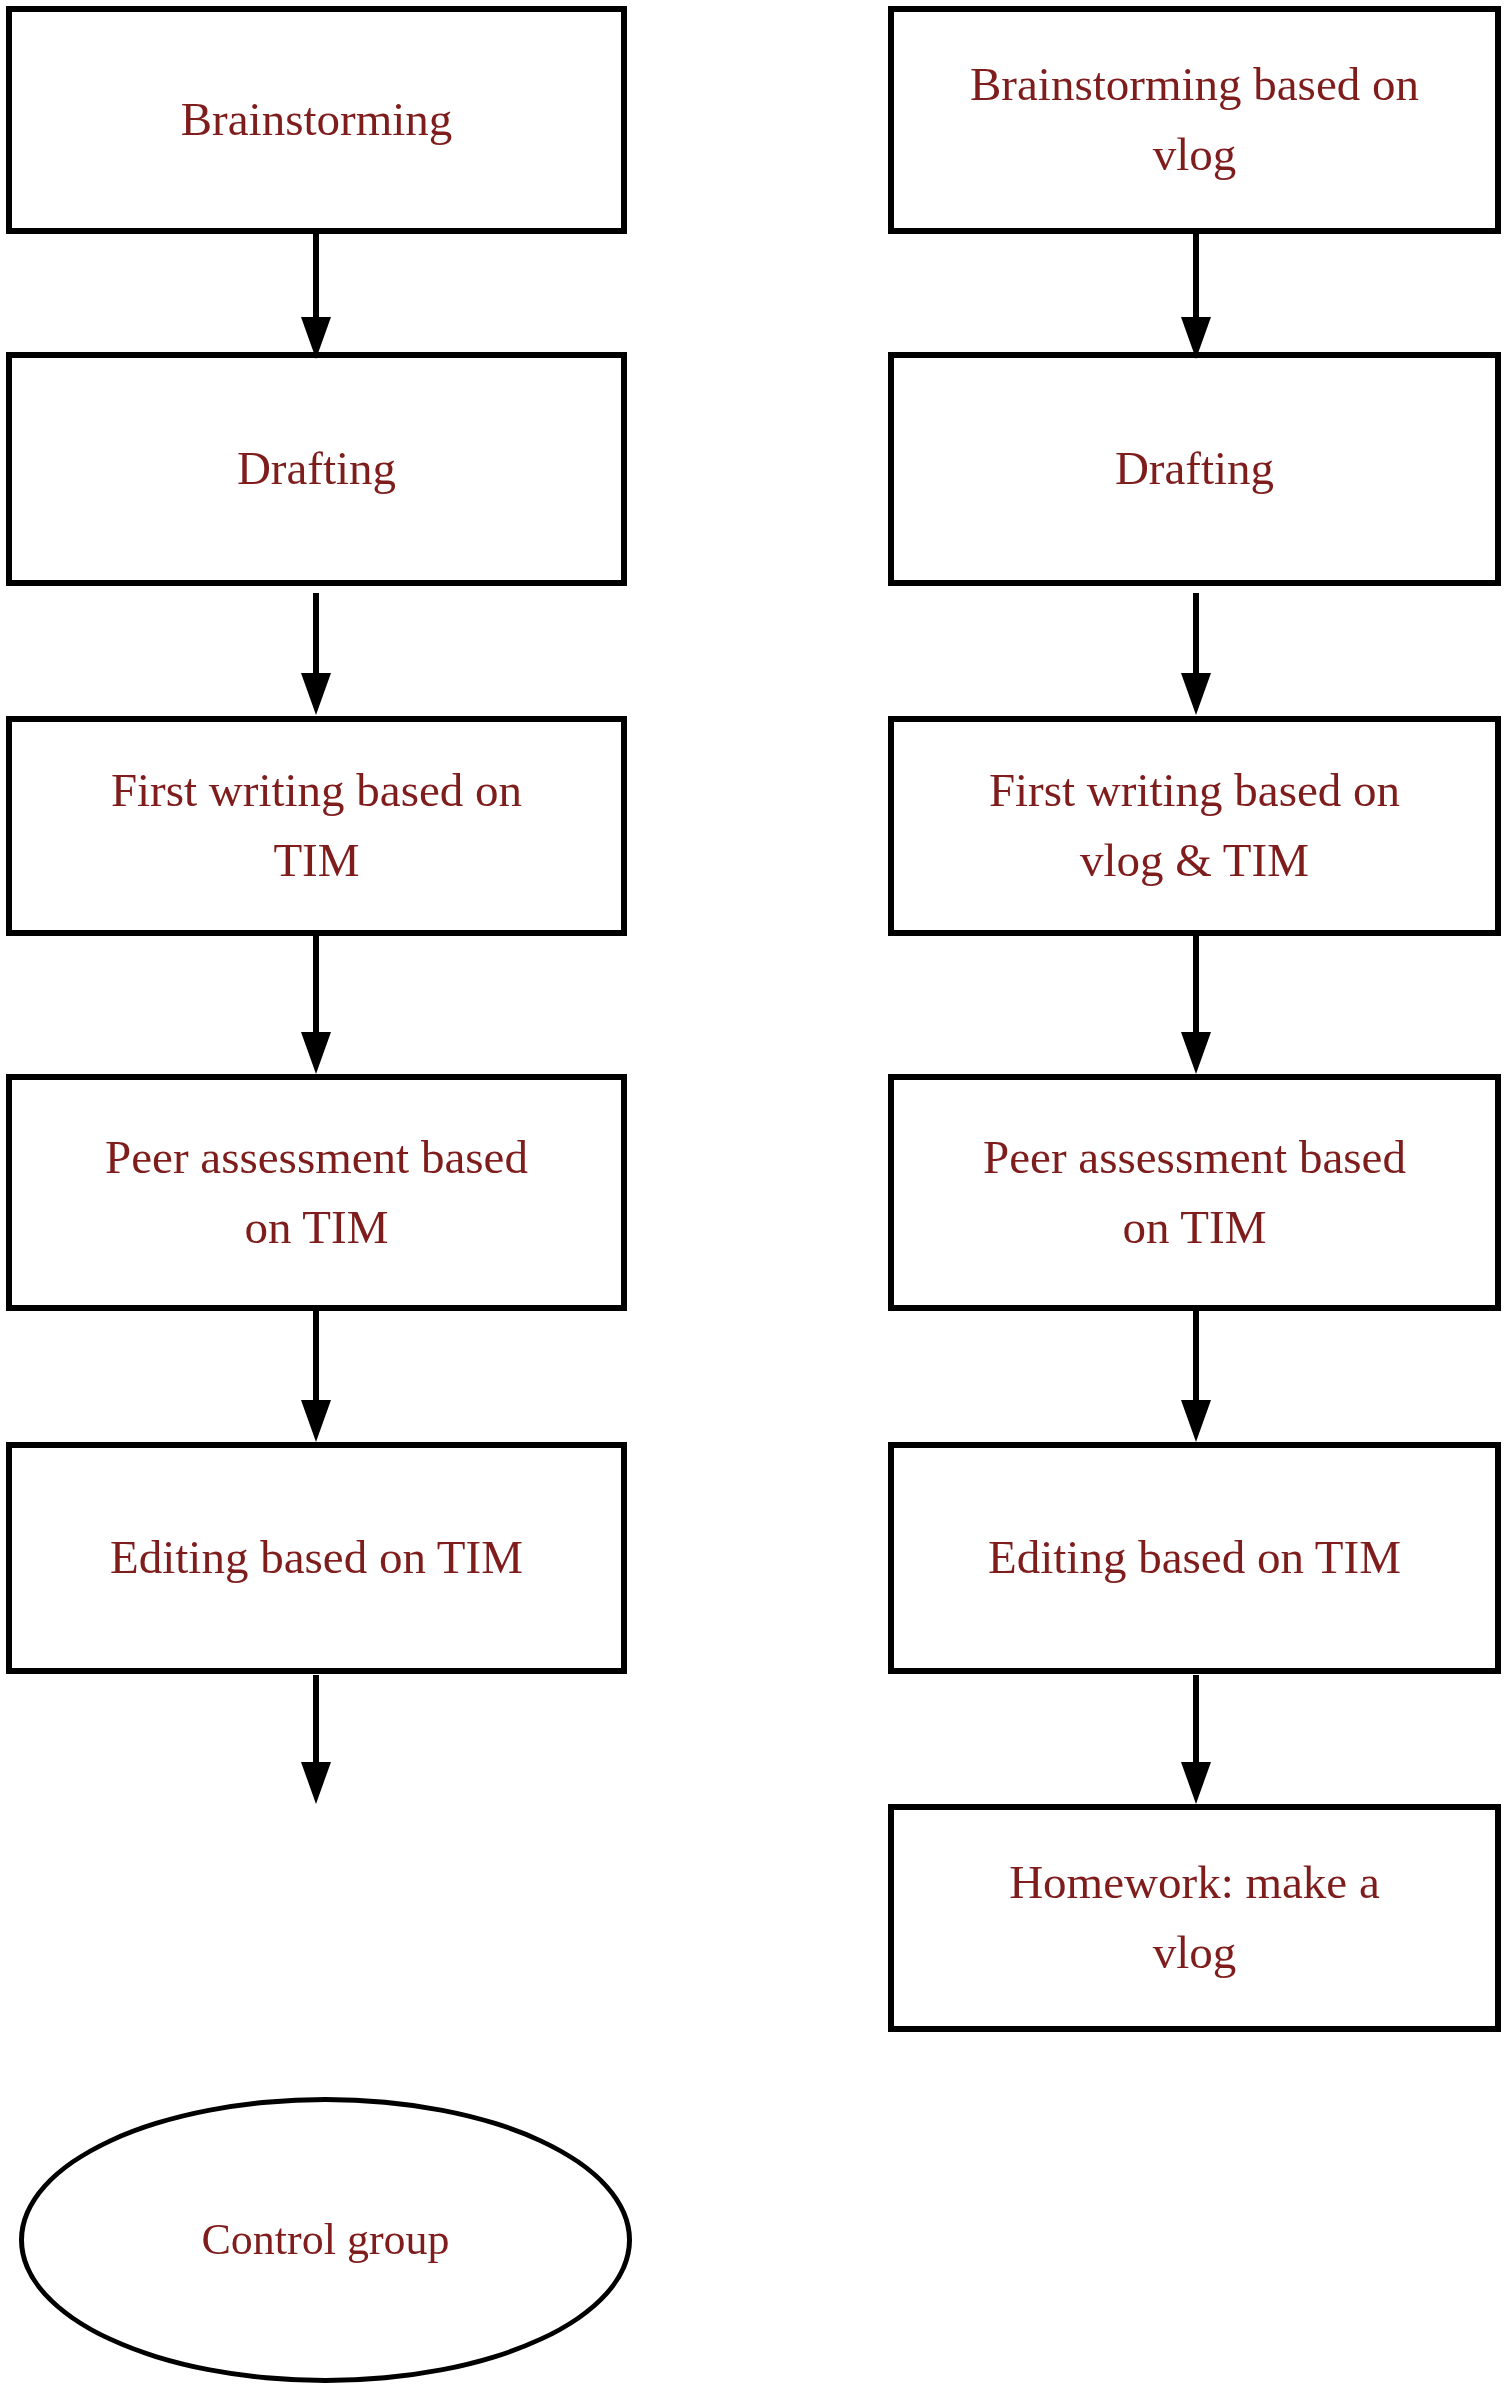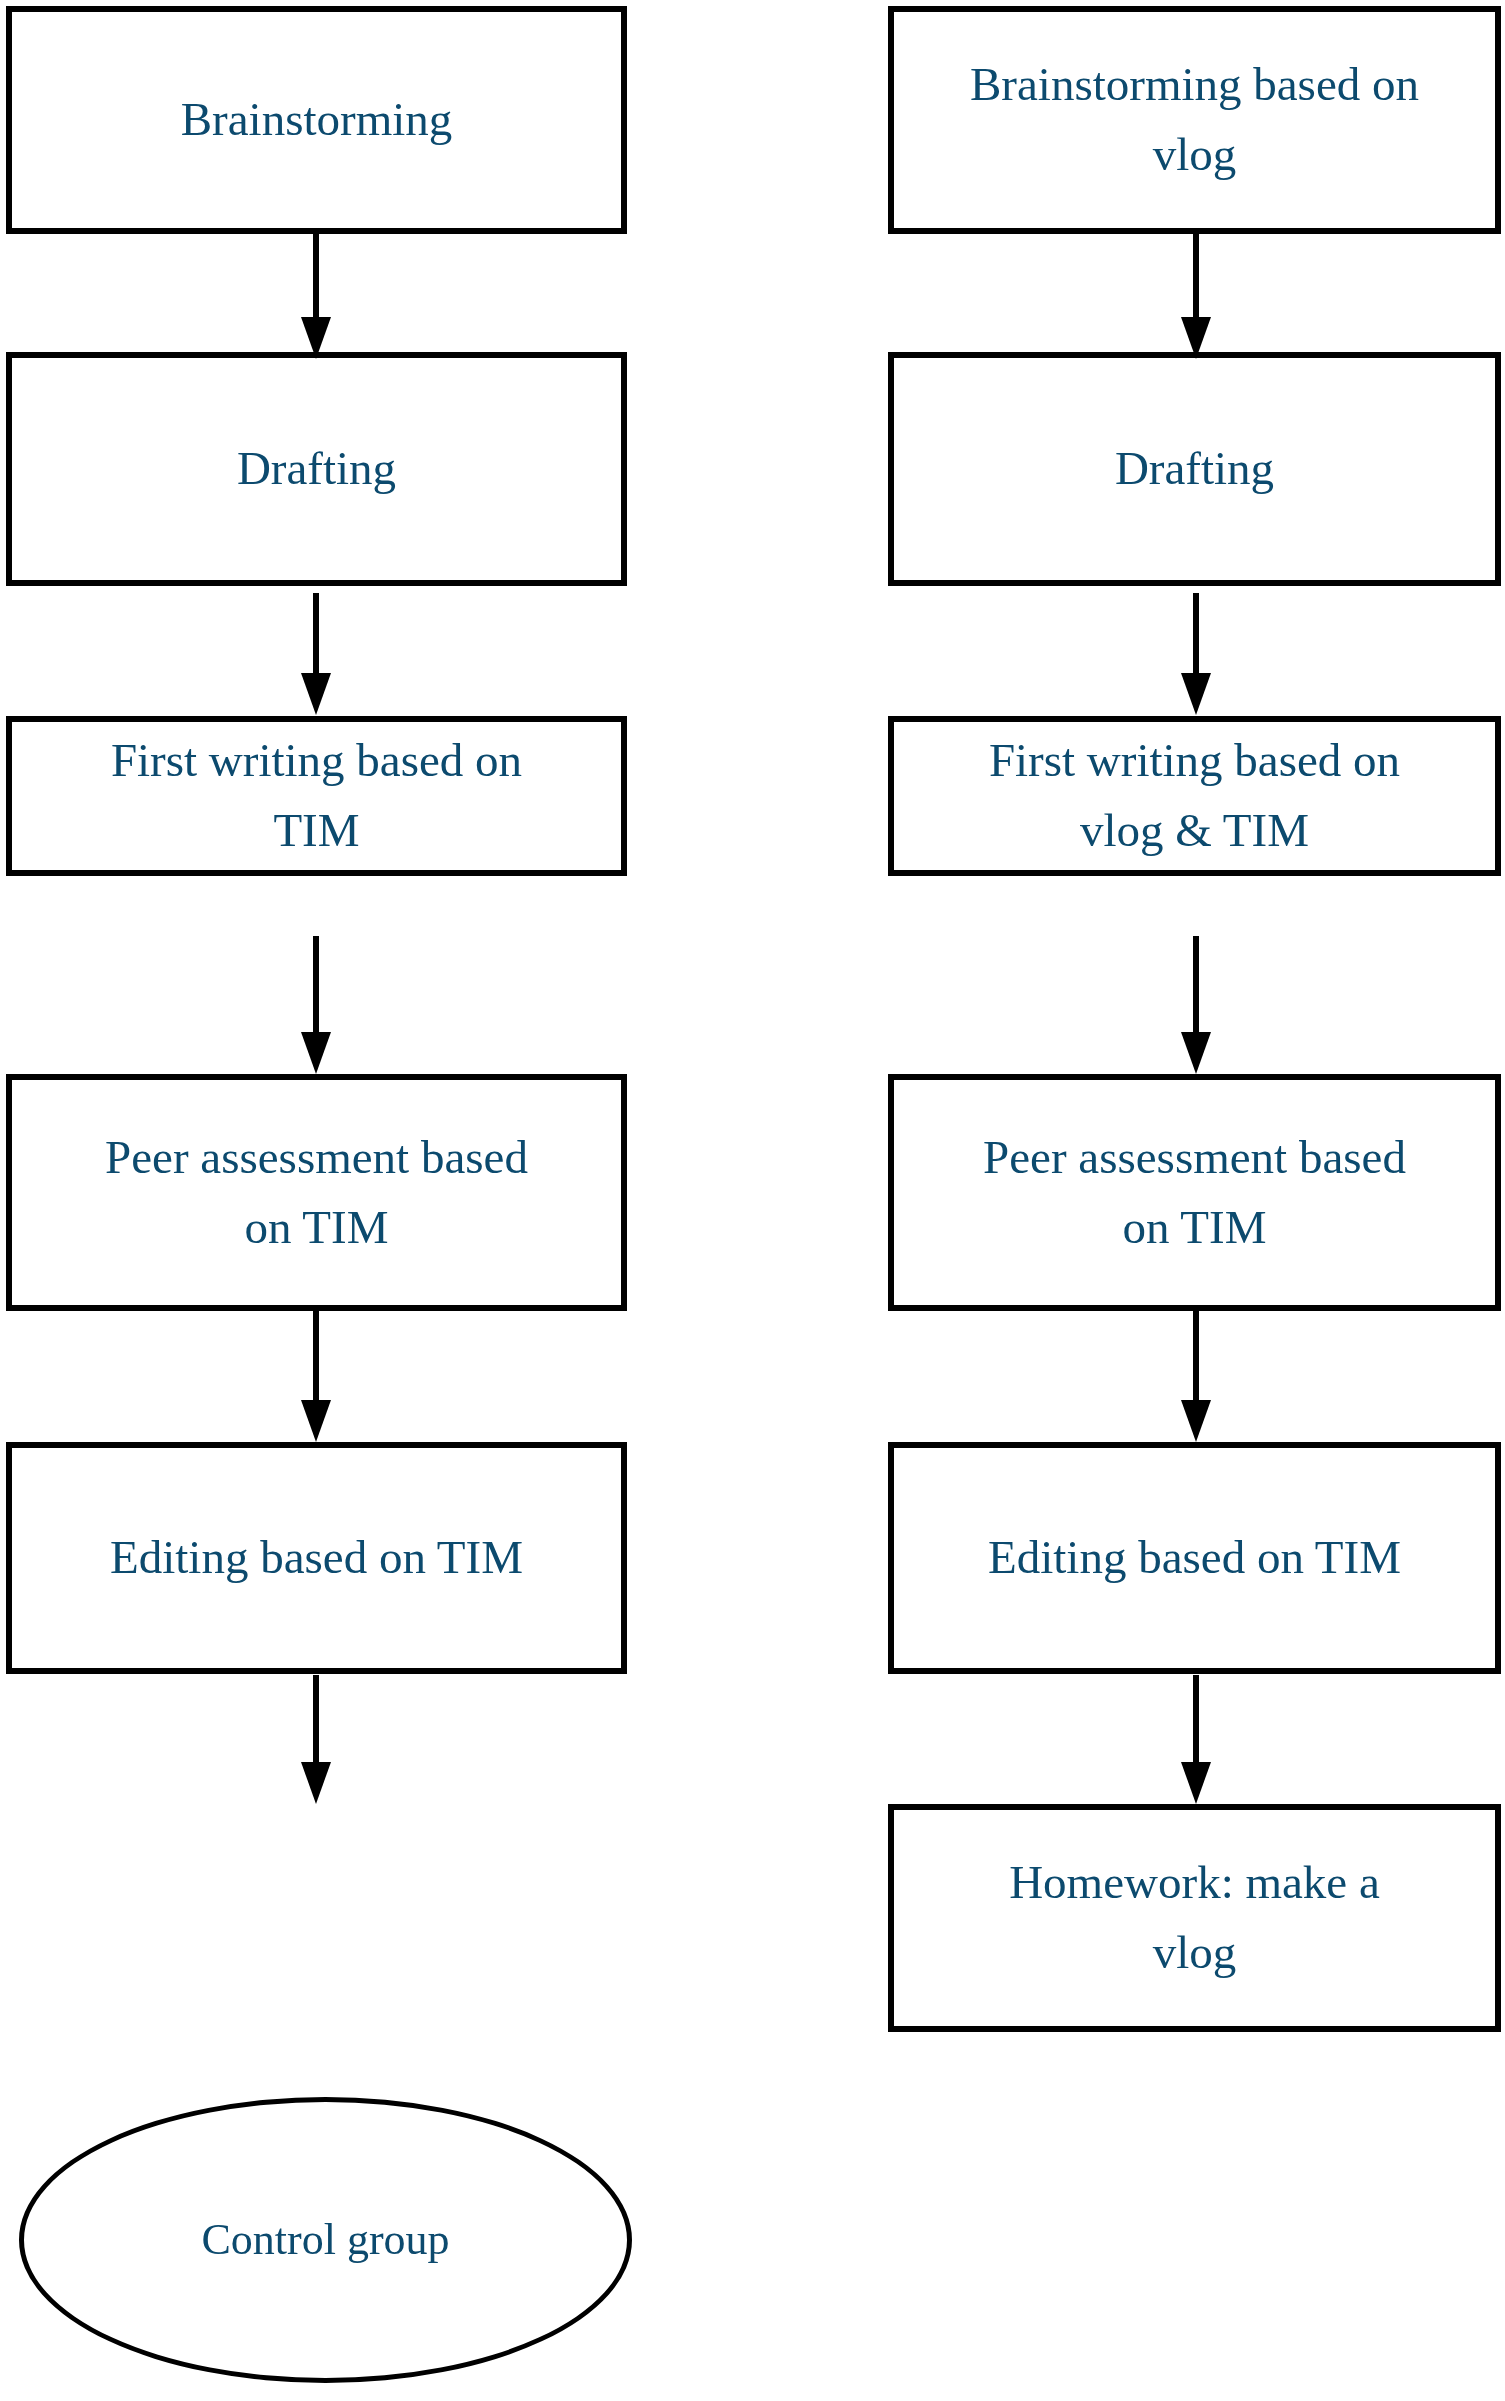--- a/index.html
+++ b/index.html
@@ -6,21 +6,21 @@
     margin: 0;
     padding: 0;
     background: #ffffff;
   }
   .canvas {
     position: relative;
     width: 1506px;
     height: 2401px;
     background: #ffffff;
     font-family: "Liberation Serif", "DejaVu Serif", serif;
-    color: #0c4a6e;
+    color: #7f1d1d;
   }
   .box {
     position: absolute;
     box-sizing: border-box;
     border: 6px solid #000000;
     background: #ffffff;
     display: flex;
     align-items: center;
     justify-content: center;
     text-align: center;
@@ -40,21 +40,21 @@
     text-align: left;
     font-size: 44px;
     line-height: 1.3;
   }
   
   .col-l { left: 6px;    width: 621px; }
   .col-r { left: 888px; width: 613px; }
   
   .r1 { top: 6px;    height: 228px; }
   .r2 { top: 352px;  height: 234px; }
-  .r3 { top: 716px;  height: 160px; }
+  .r3 { top: 716px;  height: 220px; }
   .r4 { top: 1074px; height: 237px; }
   .r5 { top: 1442px; height: 232px; }
   .r6 { top: 1804px; height: 228px; }
   
   .arrow { position: absolute; width: 30px; }
   .ax-l { left: 301px; }
   .ax-r { left: 1181px; }
   .a1 { top: 234px;  height: 125px; }
   .a2 { top: 593px;  height: 122px; }
   .a3 { top: 936px; height: 138px; }

